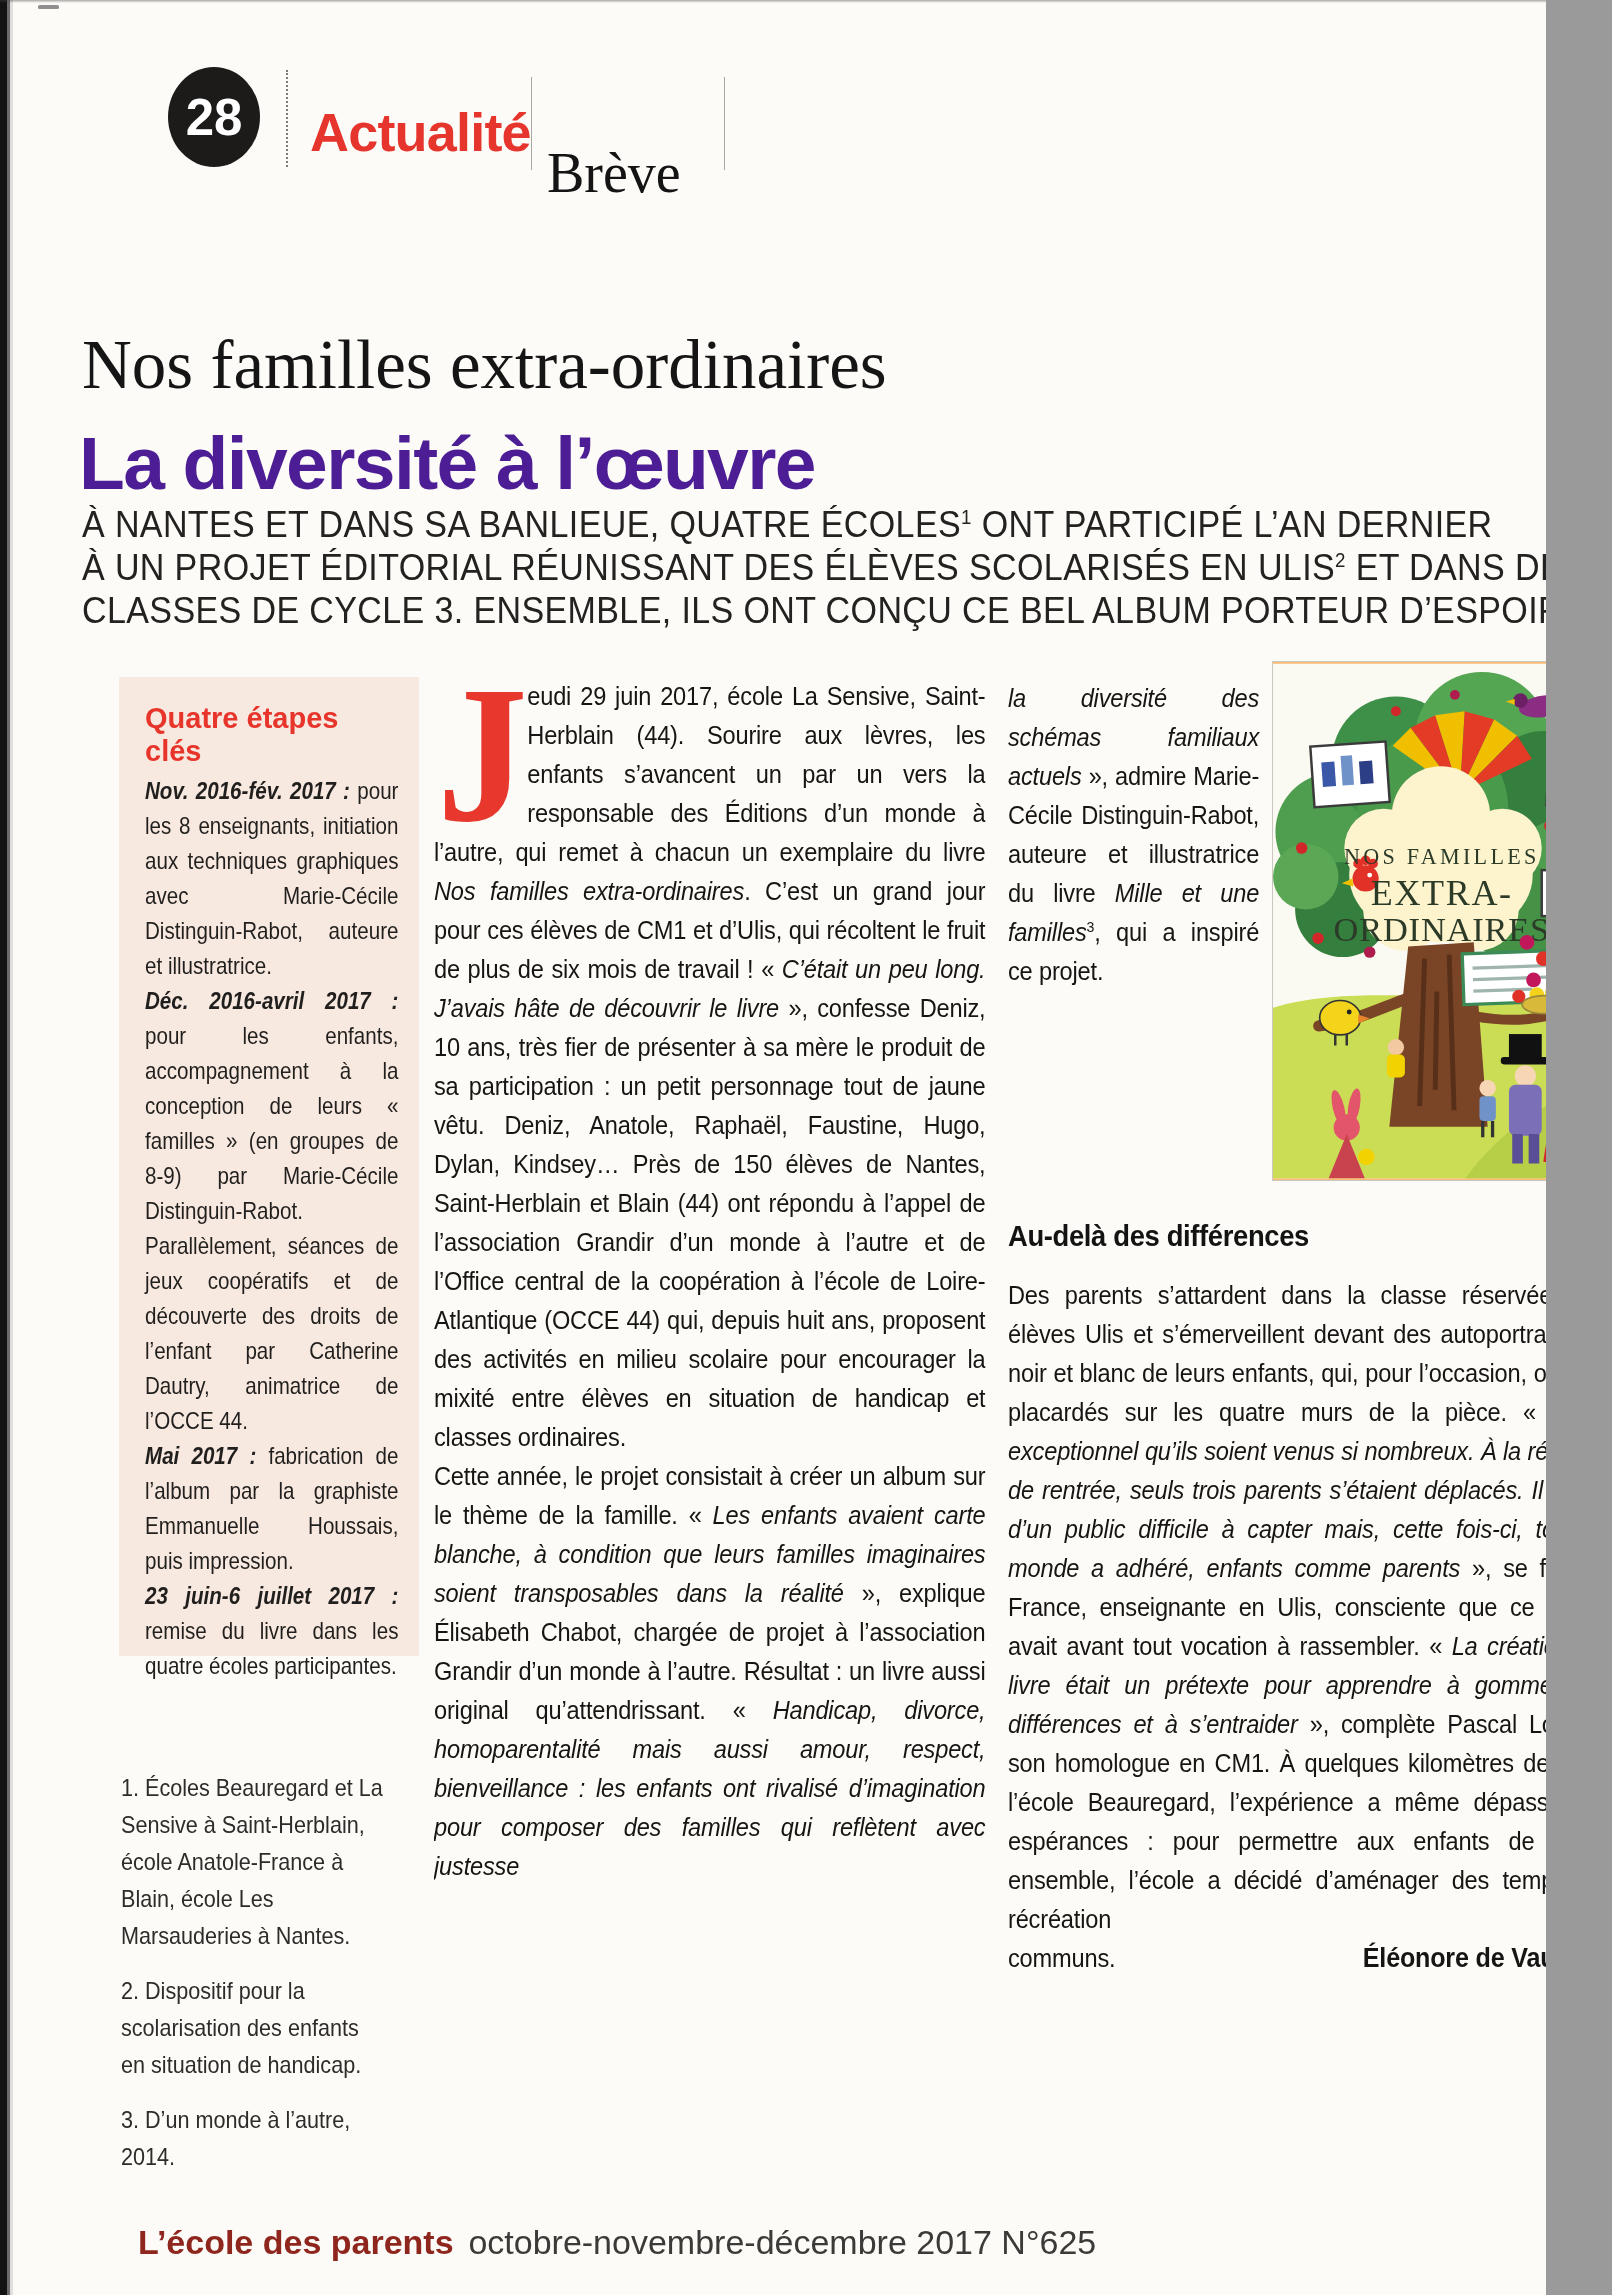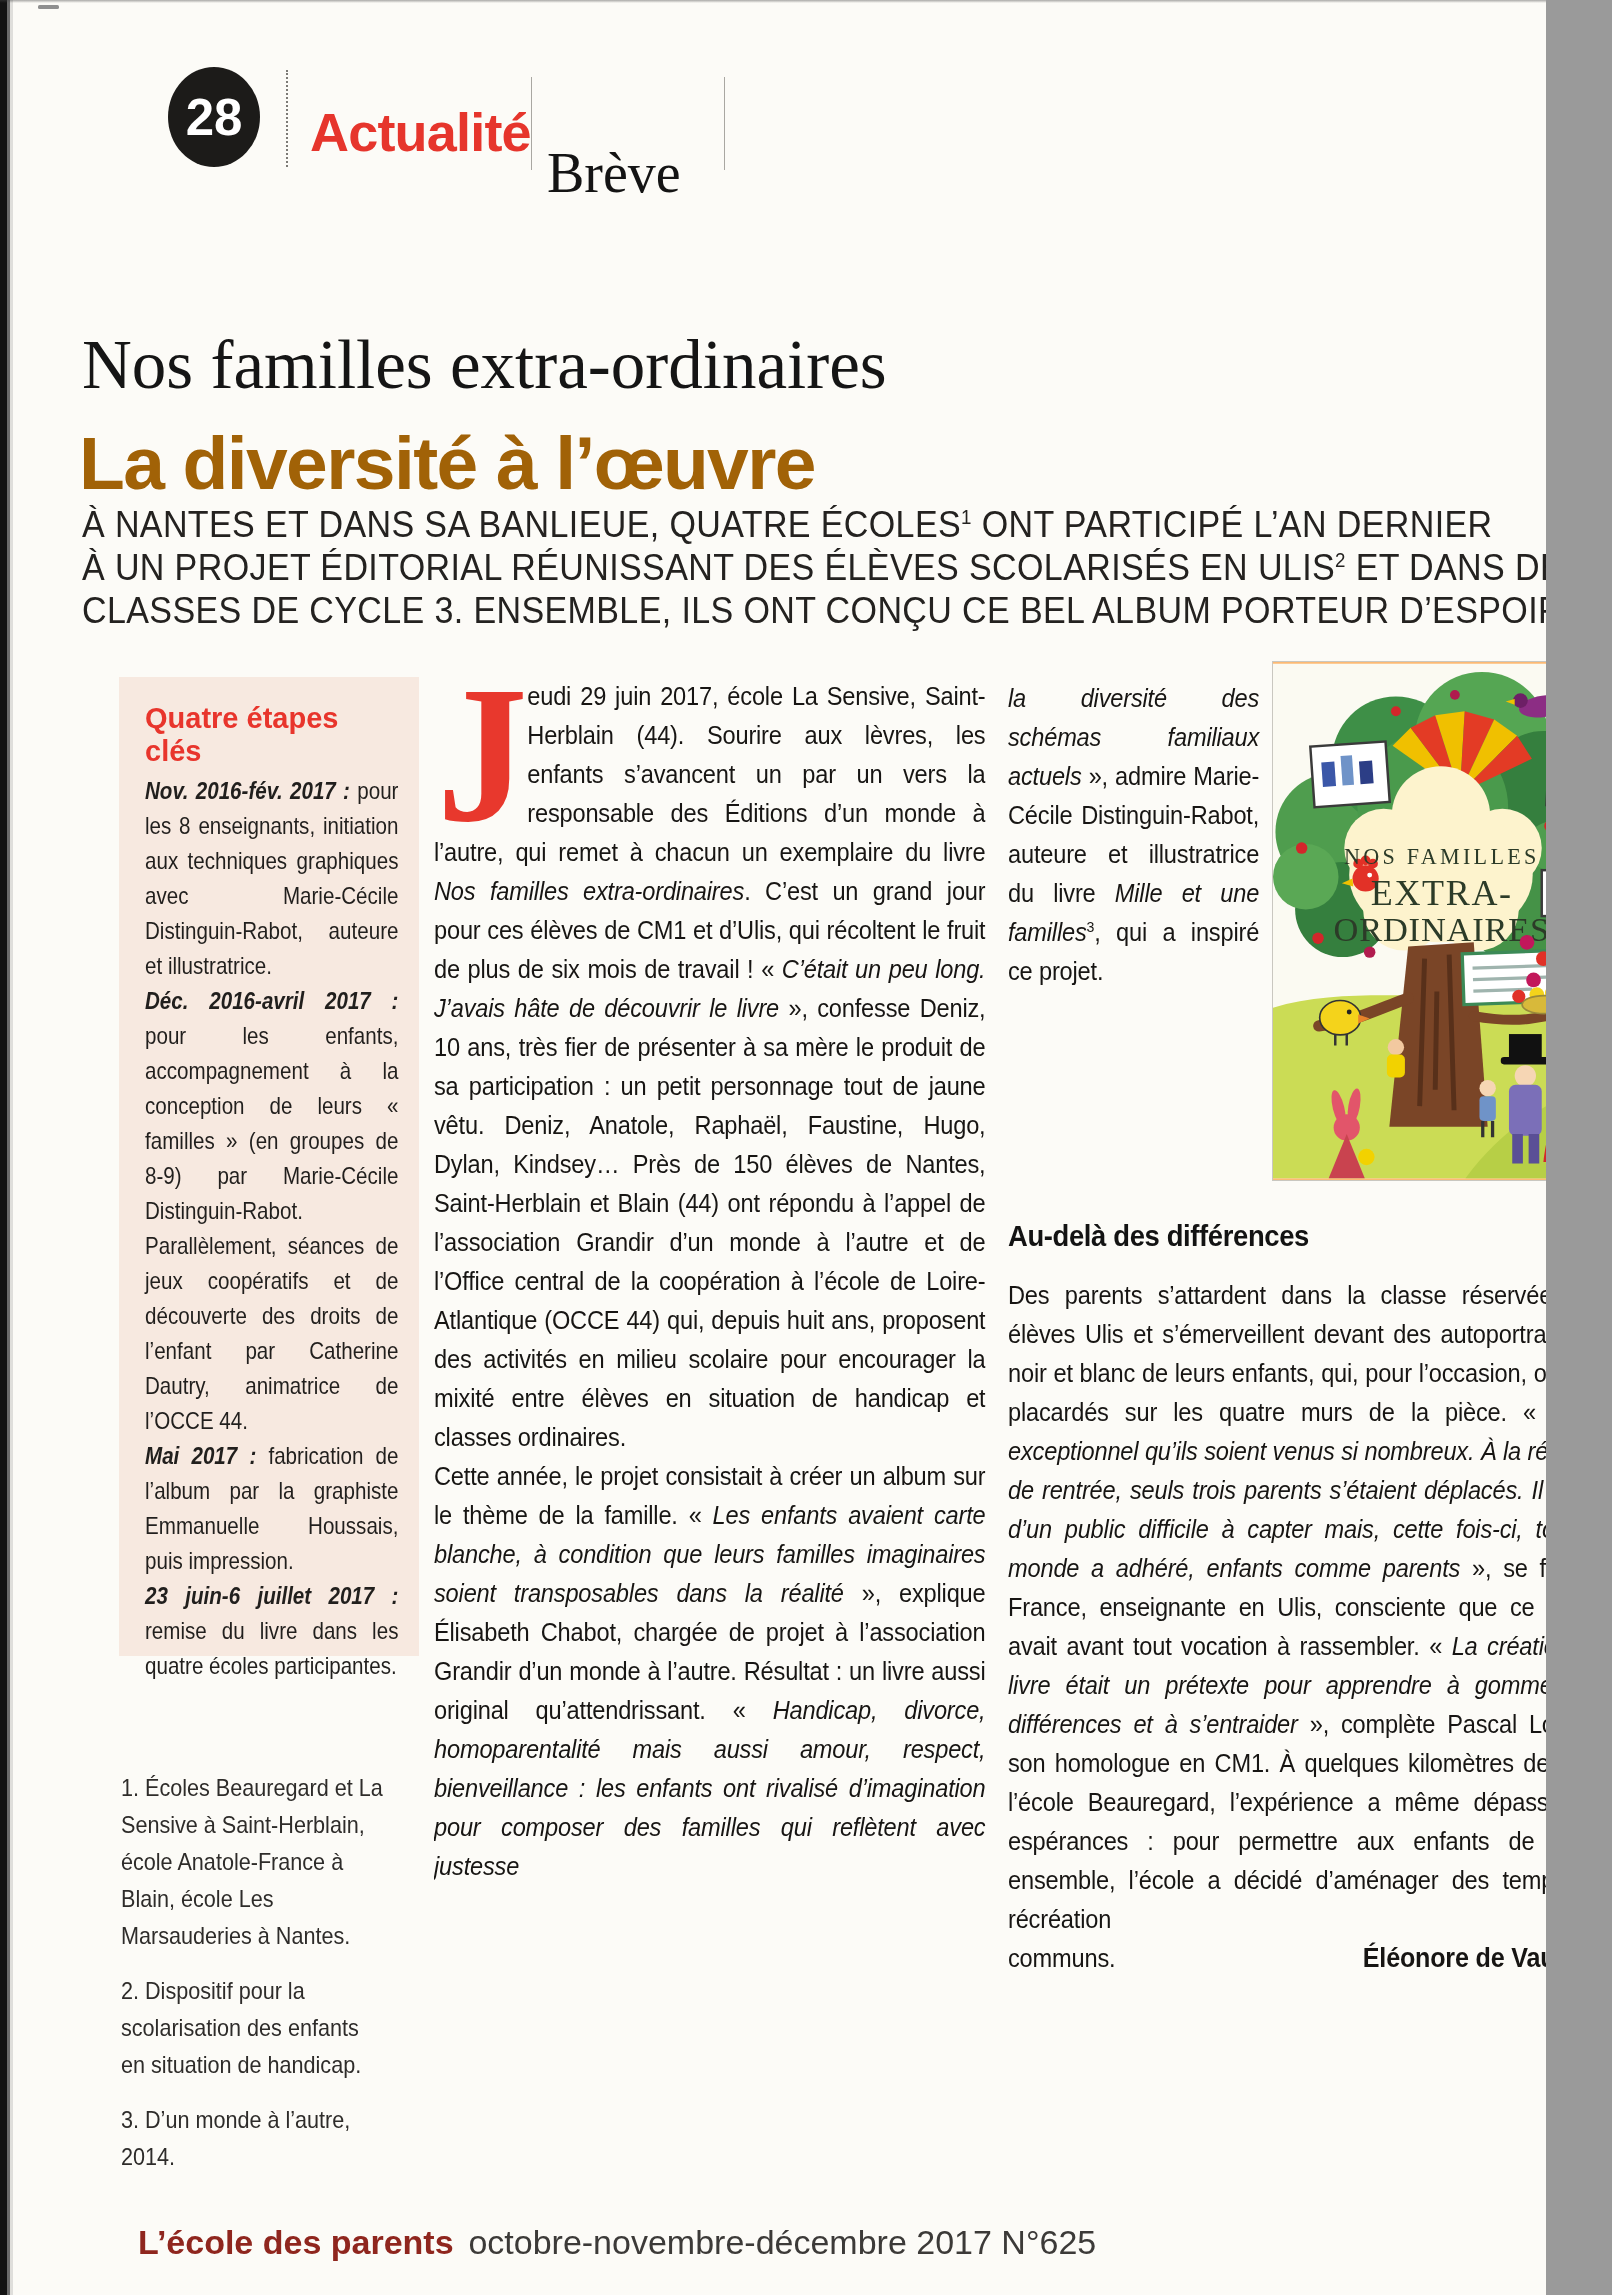--- a/index.html
+++ b/index.html
@@ -20,21 +20,21 @@
   .sep{border-left:1.6px solid #a9a7a2;}
   .sep.dotted{border-left:2.5px dotted #7c7a76;}
   .sep-1{left:286px;top:70px;height:97px;}
   .sep-2{left:531px;top:77px;height:93px;}
   .sep-3{left:724px;top:77px;height:93px;}
   .section-label{left:310px;top:105px;font-size:54px;font-weight:bold;color:#e6352c;letter-spacing:-0.8px;line-height:1;}
   .subsection-label{left:547px;top:103px;font-size:56px;font-family:"Liberation Serif",serif;color:#141414;line-height:1;margin-top:42px;}
 
   
   .kicker{left:82px;top:331px;font-family:"Liberation Serif",serif;font-size:69px;line-height:1;color:#151515;}
-  .headline{left:79px;top:426px;font-size:75px;font-weight:bold;letter-spacing:-1.6px;line-height:1;color:#a16207;}
+  .headline{left:79px;top:426px;font-size:75px;font-weight:bold;letter-spacing:-1.6px;line-height:1;color:#4c1d95;}
   .standfirst{left:82px;top:503px;width:1639px;font-size:37px;line-height:43px;letter-spacing:0.4px;color:#242220;
     transform:scaleX(.92);transform-origin:left top;}
   .standfirst sup{font-size:55%;line-height:0;}
 
   
   .keybox{left:119px;top:677px;width:300px;height:979px;background:#f7e9e0;box-sizing:border-box;
     padding:24.6px 19.7px 0 26px;}
   .kb-title{font-size:29px;font-weight:bold;color:#e8352c;margin:0 0 6px 0;}
   .kb-body{width:288px;transform:scaleX(.88);transform-origin:left top;
     font-size:23.4px;line-height:35px;text-align:justify;color:#211f1d;}

